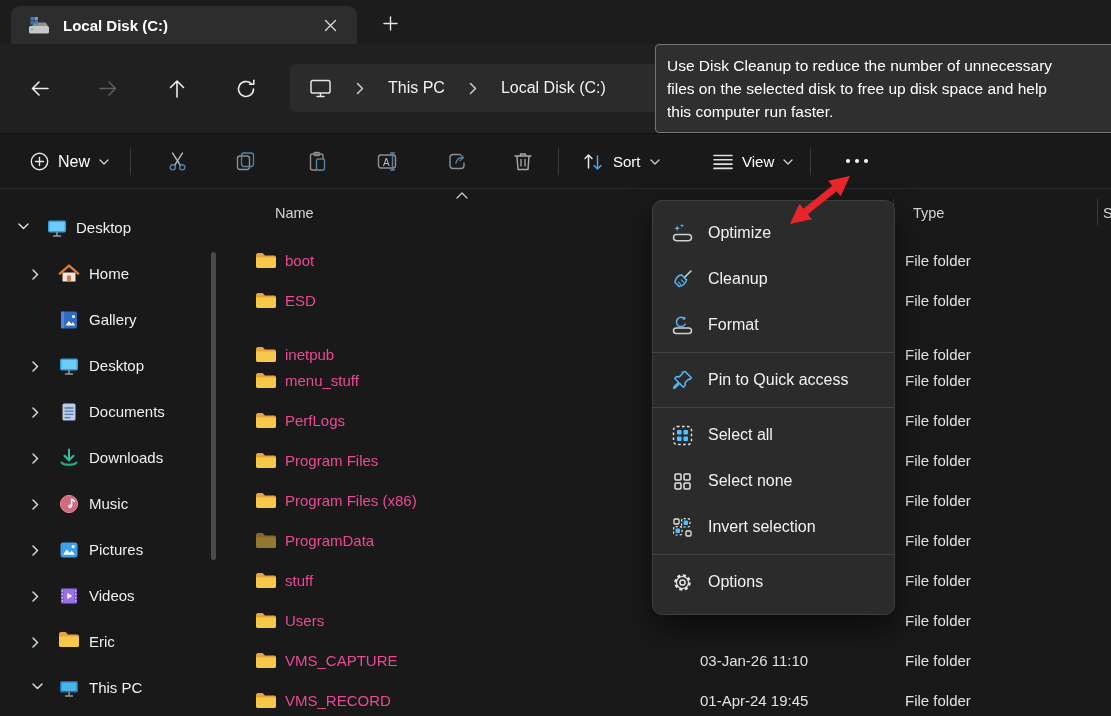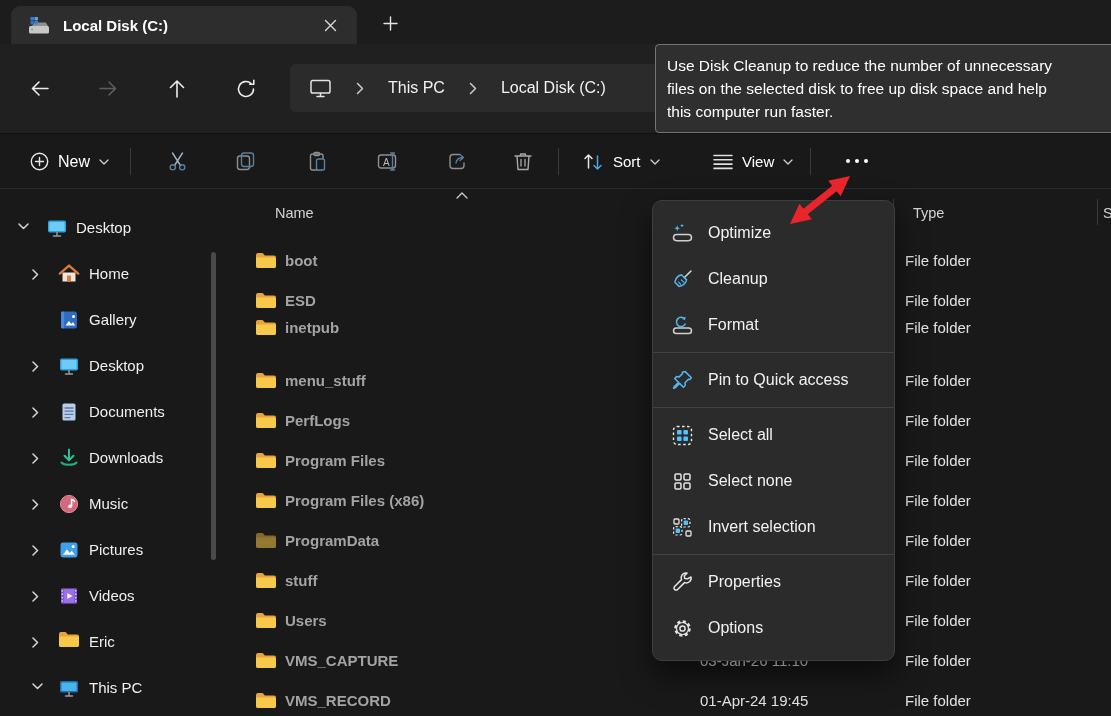--- a/index.html
+++ b/index.html
@@ -85,21 +85,21 @@
 
   .file-area { position:absolute; left:228px; top:0; width:883px; height:526px; }
   .col-head { position:absolute; top:15px; font-size:14.5px; color:#d4d4d4; }
   .head-name { left:47px; } .head-type { left:685px; } .head-size { left:875px; }
   .sort-caret { position:absolute; left:228px; top:2px; }
   .col-div { position:absolute; top:9px; width:1px; height:26px; background:#3a3a3a; }
   .div-type { left:665px; } .div-size { left:869px; }
 
   .file-row { position:absolute; left:0; width:883px; height:36px; border-radius:4px; }
   .file-row .ficon { position:absolute; left:27px; top:9px; }
-  .file-row .fname { position:absolute; left:57px; top:9px; font-size:15px; color:#a3a3a3;font-weight:bold; }
+  .file-row .fname { position:absolute; left:57px; top:9px; font-size:15px; color:#ec4899; }
   .file-row .fdate { position:absolute; left:472px; top:9px; font-size:15px; color:#e2e2e2; }
   .file-row .ftype { position:absolute; left:677px; top:9px; font-size:15px; color:#e2e2e2; }
   .hidden-folder .ficon { opacity:.55; }
 
   
   .context-menu {
     position:absolute; left:652px; top:200px; width:243px;
     background:#2b2b2b; border:1px solid #3e3e3e; border-radius:10px;
     box-shadow:0 14px 30px rgba(0,0,0,.55);
     padding:9px 0; z-index:40;
@@ -479,21 +479,21 @@
         <span class="ficon">
           <svg width="22" height="18" viewBox="0 0 22 18">
             <path d="M1 3 a2 2 0 0 1 2-2 h4.6 l2.3 2.4 H19 a2 2 0 0 1 2 2 V14 a2 2 0 0 1-2 2 H3 a2 2 0 0 1-2-2 z" fill="#e8a33b"></path>
             <path d="M1 5.6 H21 V14 a2 2 0 0 1-2 2 H3 a2 2 0 0 1-2-2 z" fill="#f6c94a"></path>
           </svg>
         </span>
         <span class="fname">ESD</span>
         <span class="fdate"></span>
         <span class="ftype">File folder</span>
       </div>
-      <div class="file-row" style="top: 120px;">
+      <div class="file-row" style="top: 147px;">
         <span class="ficon">
           <svg width="22" height="18" viewBox="0 0 22 18">
             <path d="M1 3 a2 2 0 0 1 2-2 h4.6 l2.3 2.4 H19 a2 2 0 0 1 2 2 V14 a2 2 0 0 1-2 2 H3 a2 2 0 0 1-2-2 z" fill="#e8a33b"></path>
             <path d="M1 5.6 H21 V14 a2 2 0 0 1-2 2 H3 a2 2 0 0 1-2-2 z" fill="#f6c94a"></path>
           </svg>
         </span>
         <span class="fname">inetpub</span>
         <span class="fdate"></span>
         <span class="ftype">File folder</span>
       </div>
@@ -673,28 +673,20 @@
           <rect x="2.6" y="10.6" width="8.4" height="8.4" rx="2" stroke="#e8e8e8" stroke-width="1.2" fill="none" stroke-dasharray="2.2 2"></rect>
           <rect x="4.6" y="12.6" width="4.4" height="4.4" rx="1" fill="#4fc3ff"></rect>
         </svg>
     </span>
     <span class="mlabel">Invert selection</span>
   </div>
   <div class="menu-sep"></div>
   <div class="menu-item">
     <span class="micon">
       <svg width="23" height="23" viewBox="0 0 23 23">
-          <path d="M20 6 a4.8 4.8 0 0 1-6.5 5.6 l-6.9 6.9 a2.1 2.1 0 0 1-3-3 l6.9-6.9 A4.8 4.8 0 0 1 16 2.1 l-2.7 2.7 0.4 2.6 2.6 0.4 z" stroke="#e4e4e4" stroke-width="1.5" fill="none" stroke-linejoin="round"></path>
-        </svg>
-    </span>
-    <span class="mlabel">Properties</span>
-  </div>
-  <div class="menu-item">
-    <span class="micon">
-      <svg width="23" height="23" viewBox="0 0 23 23">
           <circle cx="11.5" cy="11.5" r="7" stroke="#e4e4e4" stroke-width="2.6" fill="none" stroke-dasharray="3.1 2.4"></circle>
           <circle cx="11.5" cy="11.5" r="6" stroke="#e4e4e4" stroke-width="1.2" fill="none"></circle>
           <circle cx="11.5" cy="11.5" r="2.6" stroke="#e4e4e4" stroke-width="1.5" fill="none"></circle>
         </svg>
     </span>
     <span class="mlabel">Options</span>
   </div>
 </div>
 
 <svg class="annotation-arrow" width="84" height="68" viewBox="0 0 84 68">

